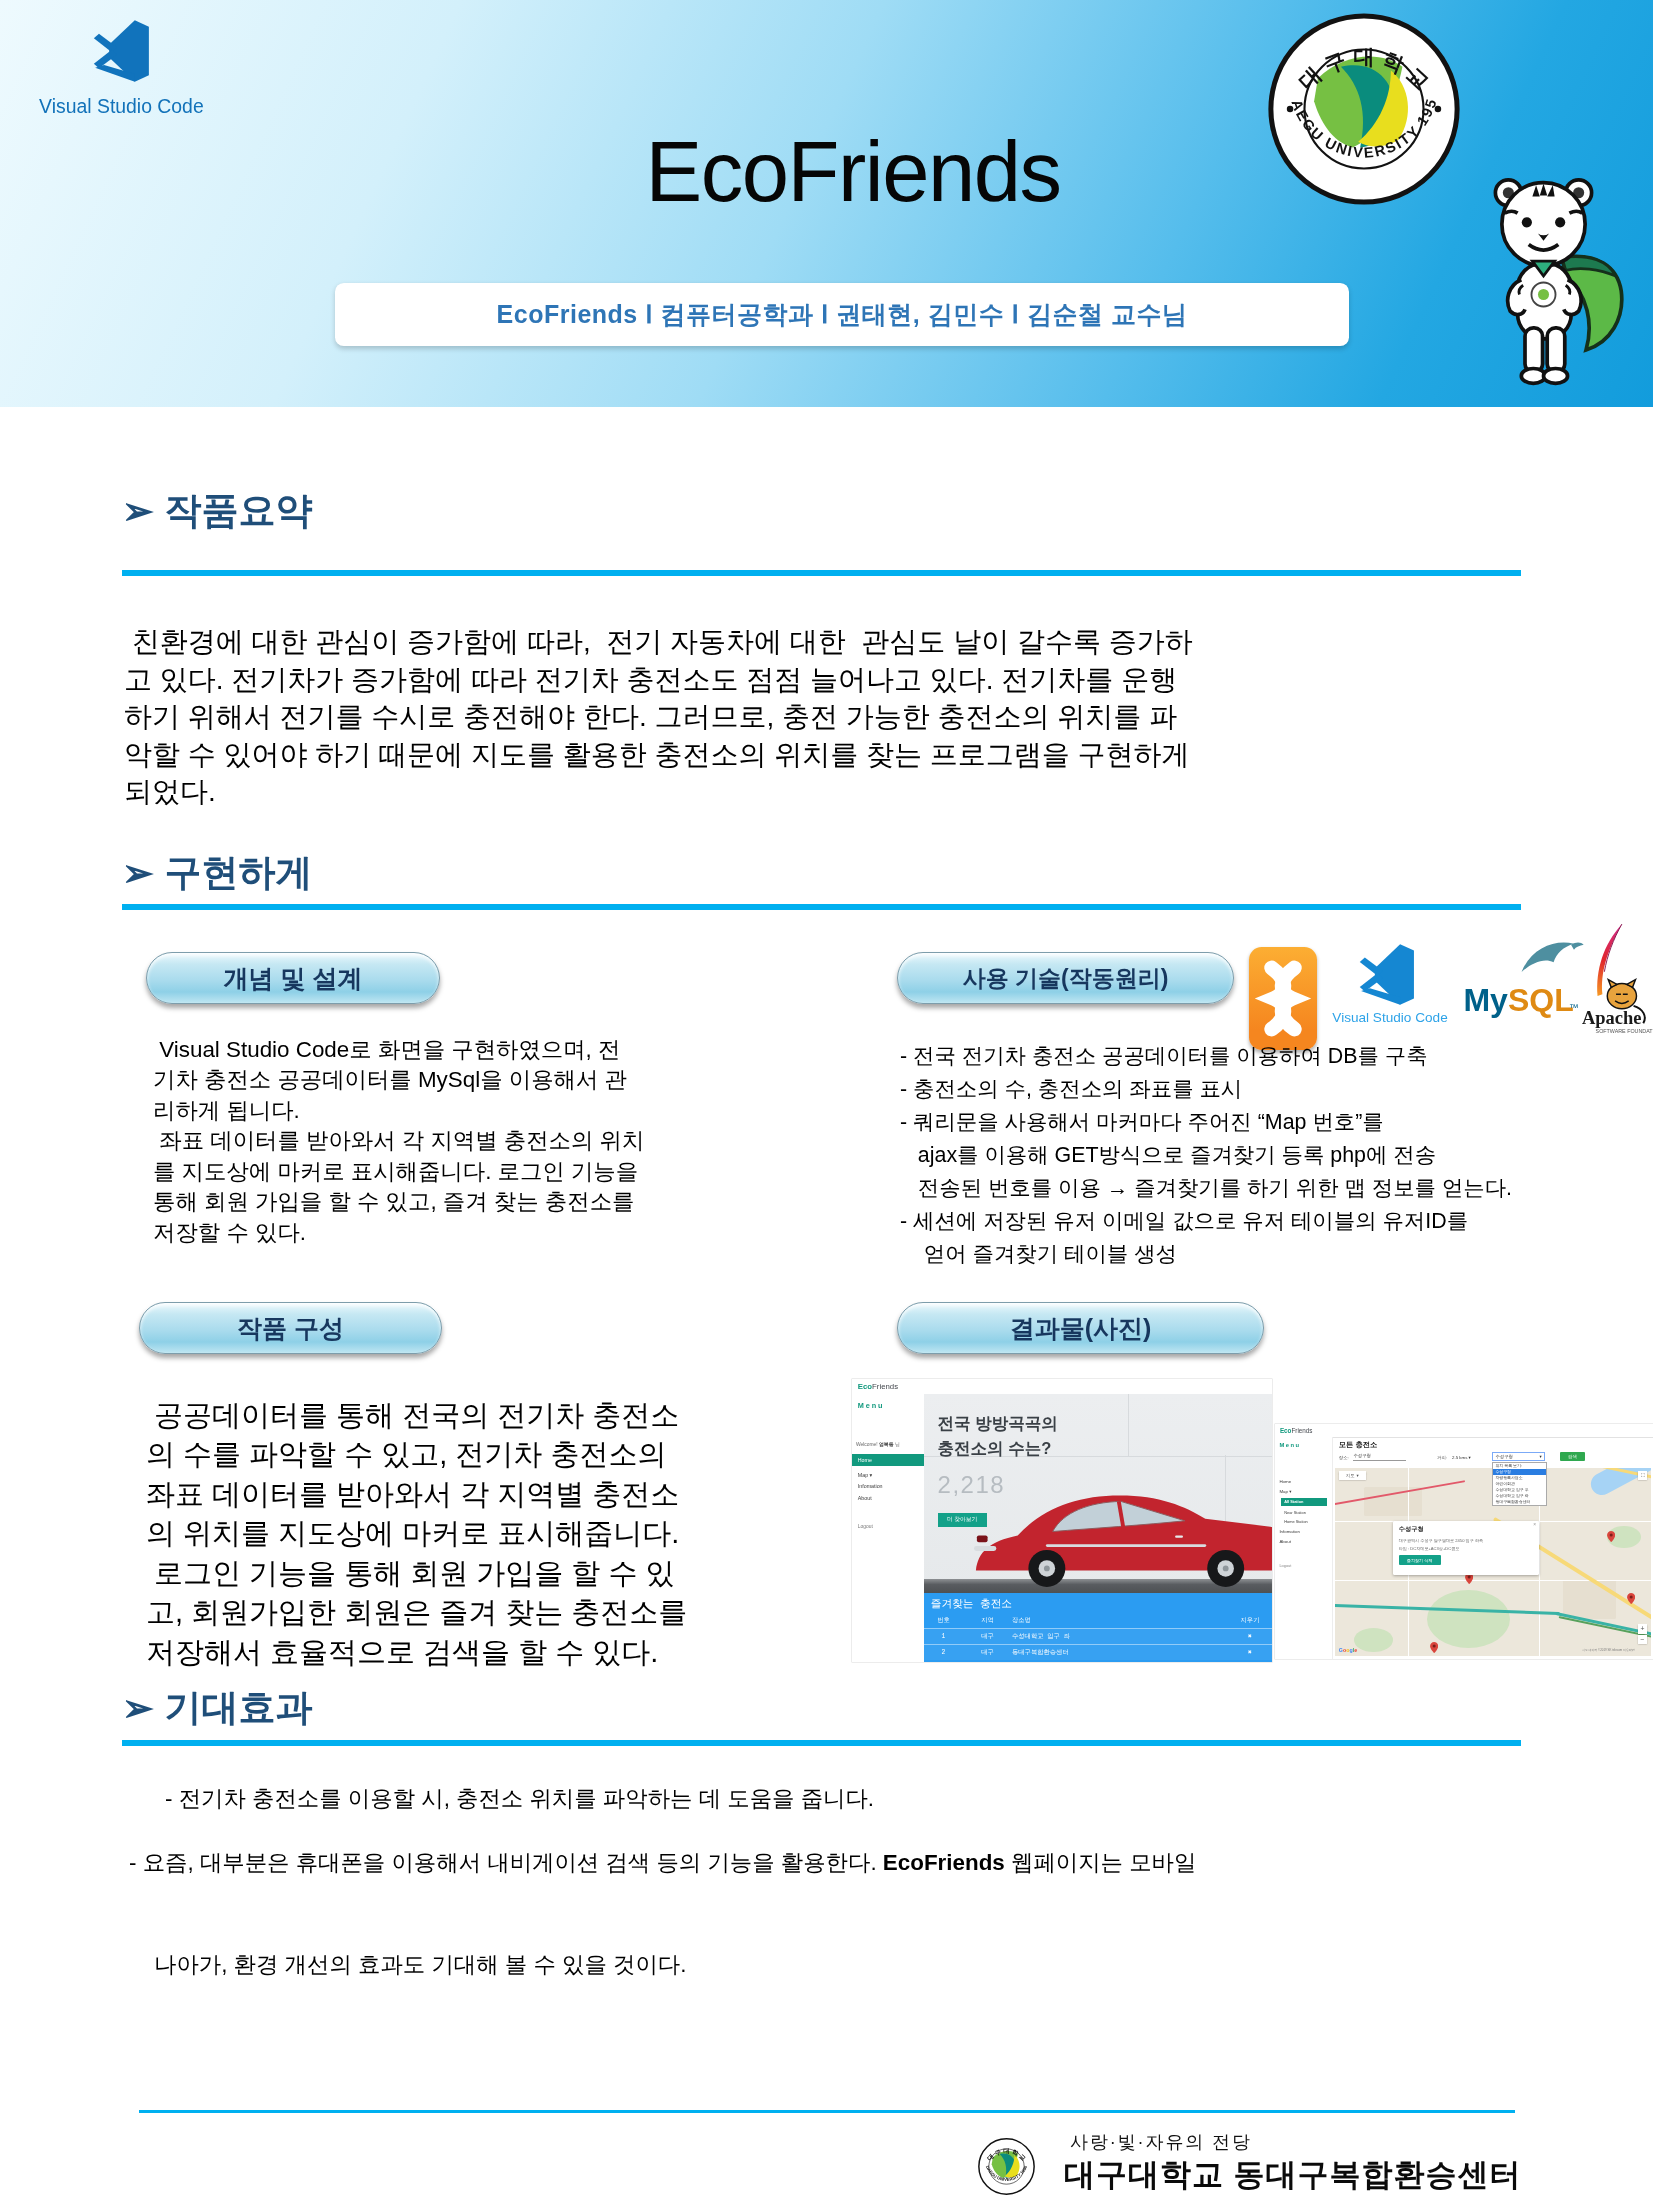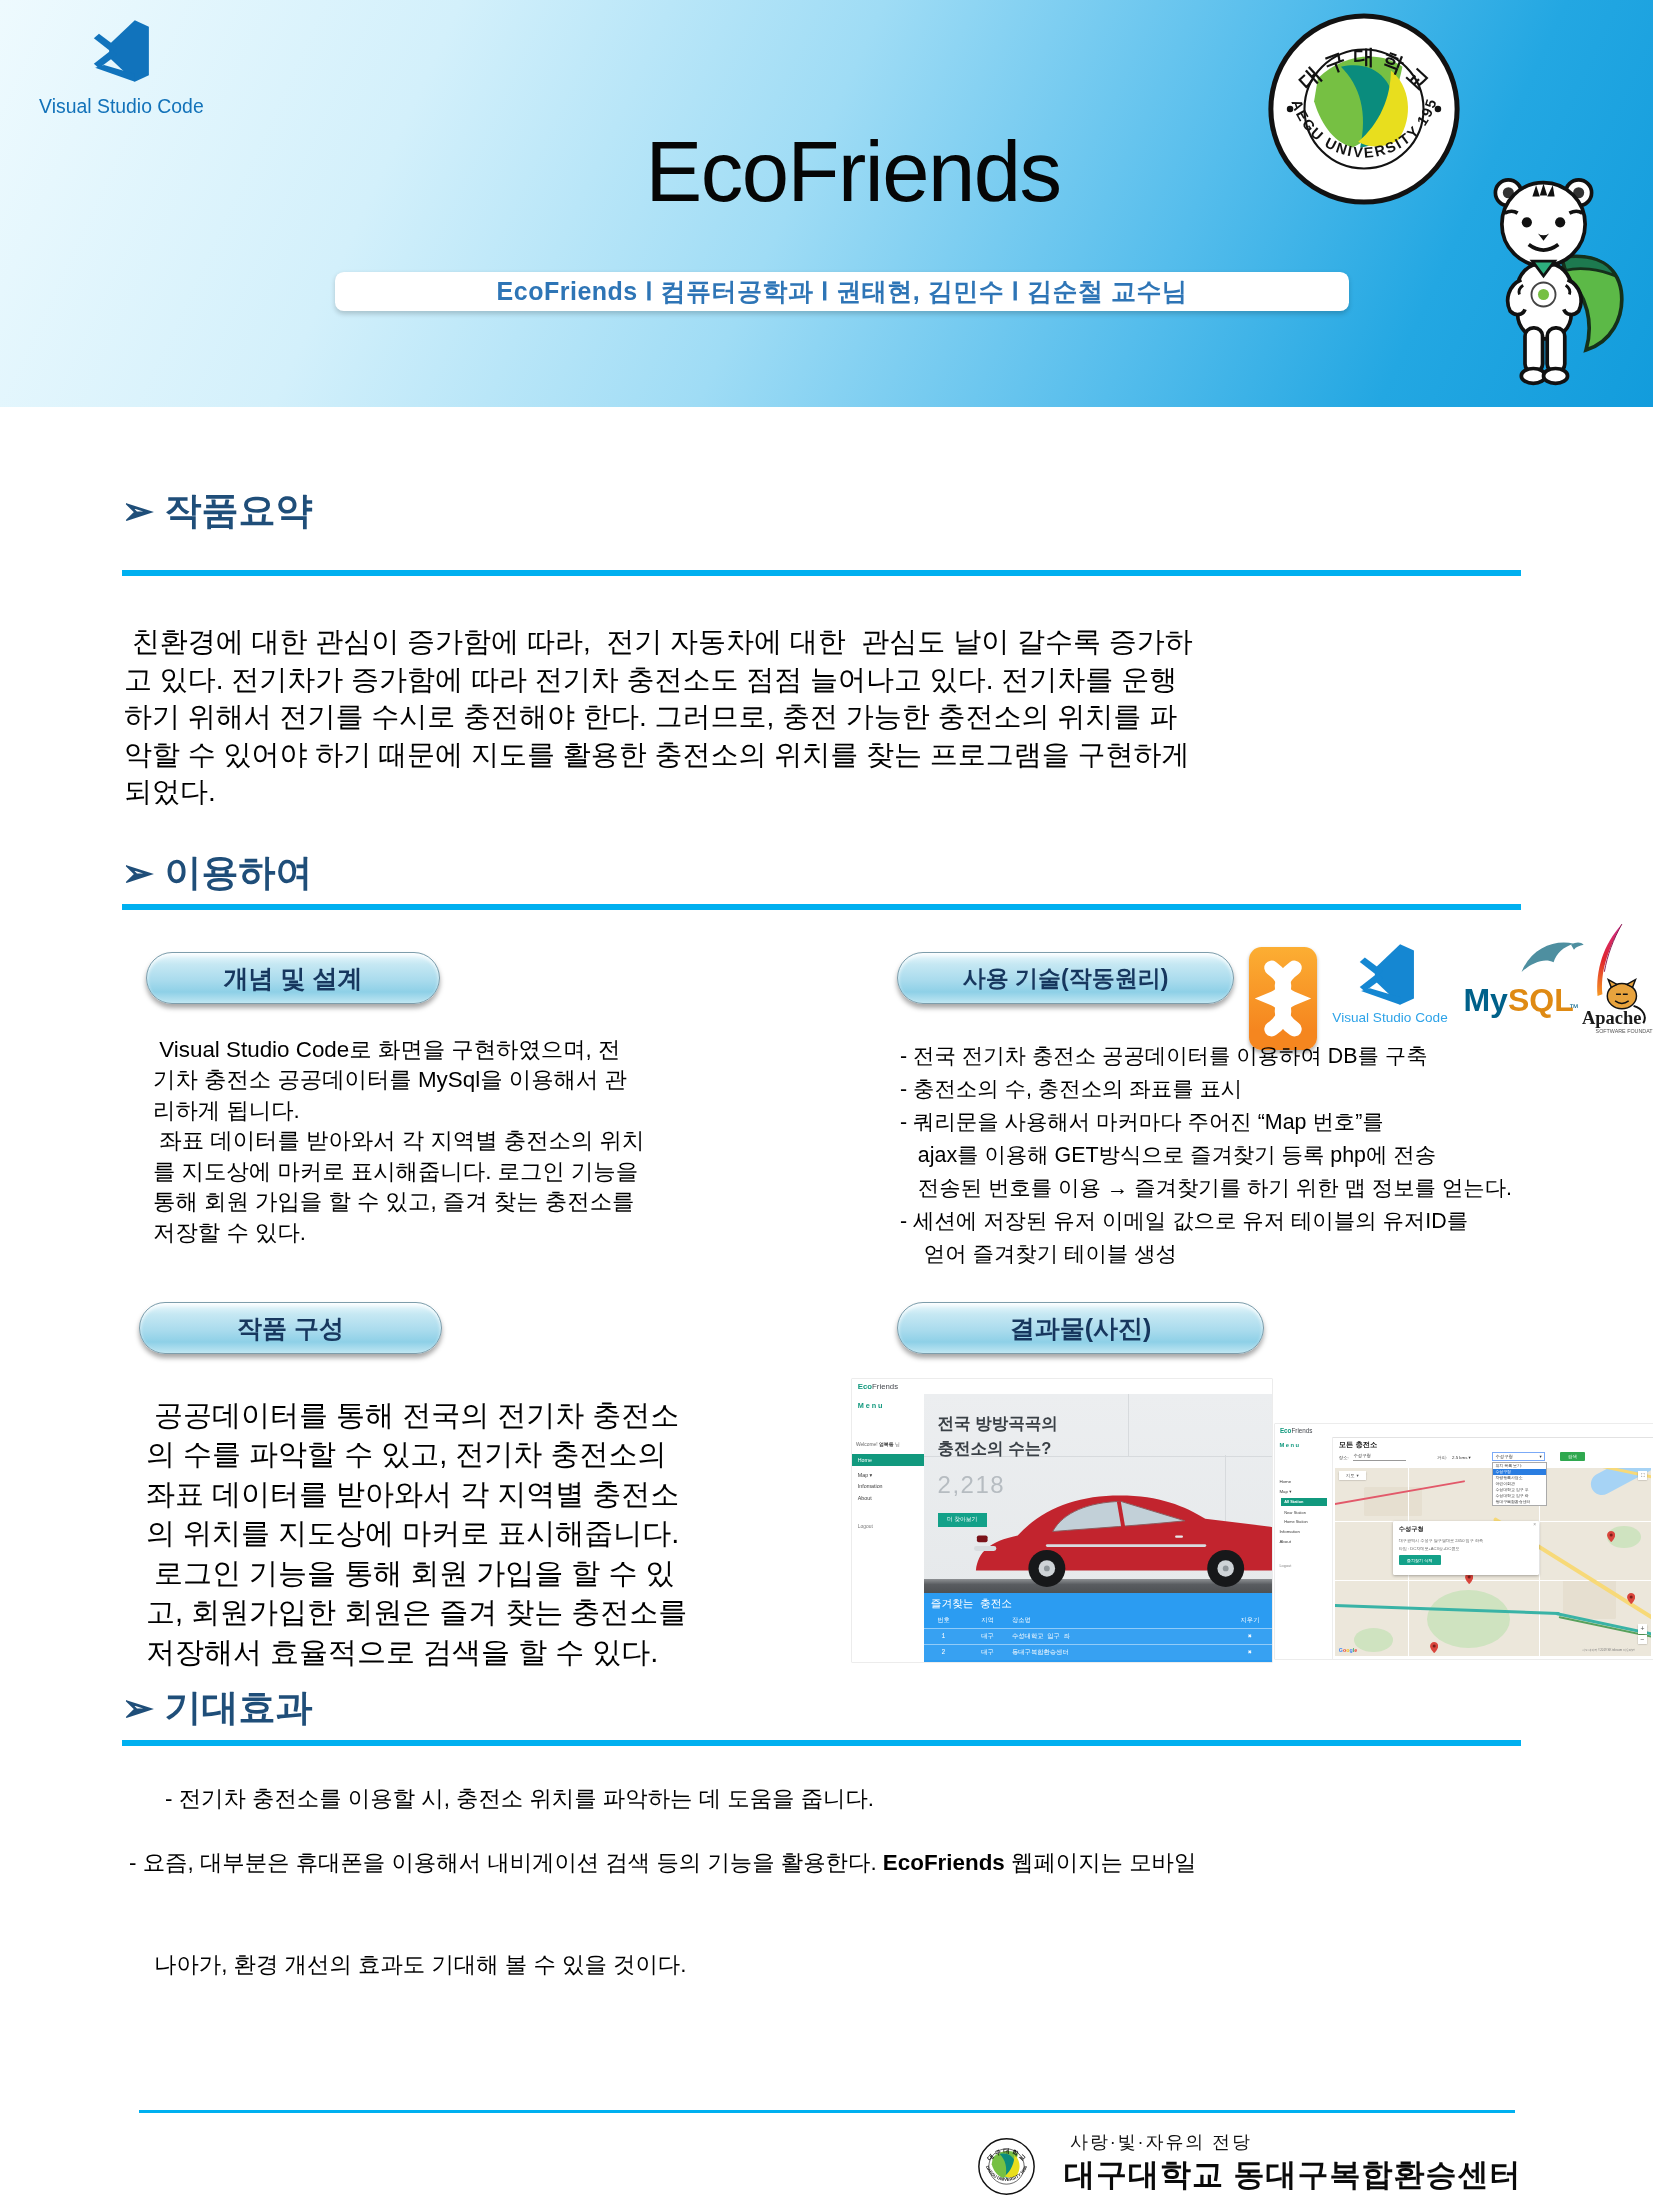--- a/index.html
+++ b/index.html
@@ -80,21 +80,21 @@
         <polygon points="70,2 92,12 92,88 70,98 30,60 30,40" fill="#1173bc"></polygon>
         <polygon points="6,30 14,23 42,44 34,52" fill="#1173bc"></polygon>
         <polygon points="6,70 14,77 42,56 34,48" fill="#1173bc"></polygon>
         <polygon points="8,76 70,98 70,86 22,72" fill="#1173bc"></polygon>
       </svg>
     </div>
     <div class="abs vs-caption" style="left:4.9px;top:95px;width:233px;">Visual Studio Code</div>
 
     <div class="abs main-title" style="left:598px;top:123px;width:510px;">EcoFriends</div>
 
-    <div class="abs byline-bar" style="left:335px;top:272px;width:1014px;height:39px;">
+    <div class="abs byline-bar" style="left:335px;top:283px;width:1014px;height:63px;">
       <span class="byline-text">EcoFriends Ⅰ 컴퓨터공학과 Ⅰ 권태현, 김민수 Ⅰ 김순철 교수님</span>
     </div>
 
     <div class="abs" style="left:1268px;top:12.6px;width:192px;height:192px;">
       <svg viewBox="0 0 100 100" width="192" height="192">
         <circle cx="50" cy="50" r="48.5" fill="#ffffff" stroke="#121212" stroke-width="2.6"></circle>
         <circle cx="50" cy="50" r="31" fill="none" stroke="#121212" stroke-width="1.1"></circle>
         <path d="M26 34 C40 20 60 20 70 28 C66 48 58 64 44 70 C33 67 27 56 24 46 Z" fill="#76C043"></path>
         <path d="M38 28 C56 24 66 36 66 50 C66 62 58 69 48 70 C52 52 48 38 38 28 Z" fill="#0A8C7D"></path>
         <path d="M64 30 C74 38 76 54 68 66 C60 71 52 70 47 67 C58 58 64 44 64 30 Z" fill="#E8DE1E"></path>
@@ -153,21 +153,21 @@
   </div>
   <div class="abs rule" style="left:122px;top:570px;width:1399px;height:5.8px;"></div>
   <div class="abs ptext" style="left:124px;top:623px;width:1420px;font-size:28px;line-height:1.34;"> 친환경에 대한 관심이 증가함에 따라,  전기 자동차에 대한  관심도 날이 갈수록 증가하
 고 있다. 전기차가 증가함에 따라 전기차 충전소도 점점 늘어나고 있다. 전기차를 운행
 하기 위해서 전기를 수시로 충전해야 한다. 그러므로, 충전 가능한 충전소의 위치를 파
 악할 수 있어야 하기 때문에 지도를 활용한 충전소의 위치를 찾는 프로그램을 구현하게
 되었다.</div>
 
   <div class="abs sec-head" style="left:122px;top:848px;">
     <span class="sec-arrow">➢</span>
-    <span>이용하여</span>
+    <span>구현하게</span>
   </div>
   <div class="abs rule" style="left:122px;top:904px;width:1399px;height:5.8px;"></div>
 
   <div class="abs badge" style="left:146px;top:952px;width:292px;">개념 및 설계</div>
   <div class="abs badge" style="left:897px;top:952px;width:335px;font-size:23px;">사용 기술(작동원리)</div>
 
   <div class="abs" style="left:1249px;top:947px;width:68px;height:103px;border-radius:12.6px;background:linear-gradient(180deg,#FCAE33 0%,#F5861F 80%);box-shadow:0 2.4px 3.9px rgba(0,0,0,.3);">
     <svg viewBox="0 0 60 90" width="68" height="103">
       <g fill="none" stroke="#fff" stroke-width="13" stroke-linecap="round">
         <path d="M20 18 C34 28 34 40 22 45 C34 50 34 62 20 72"></path>

